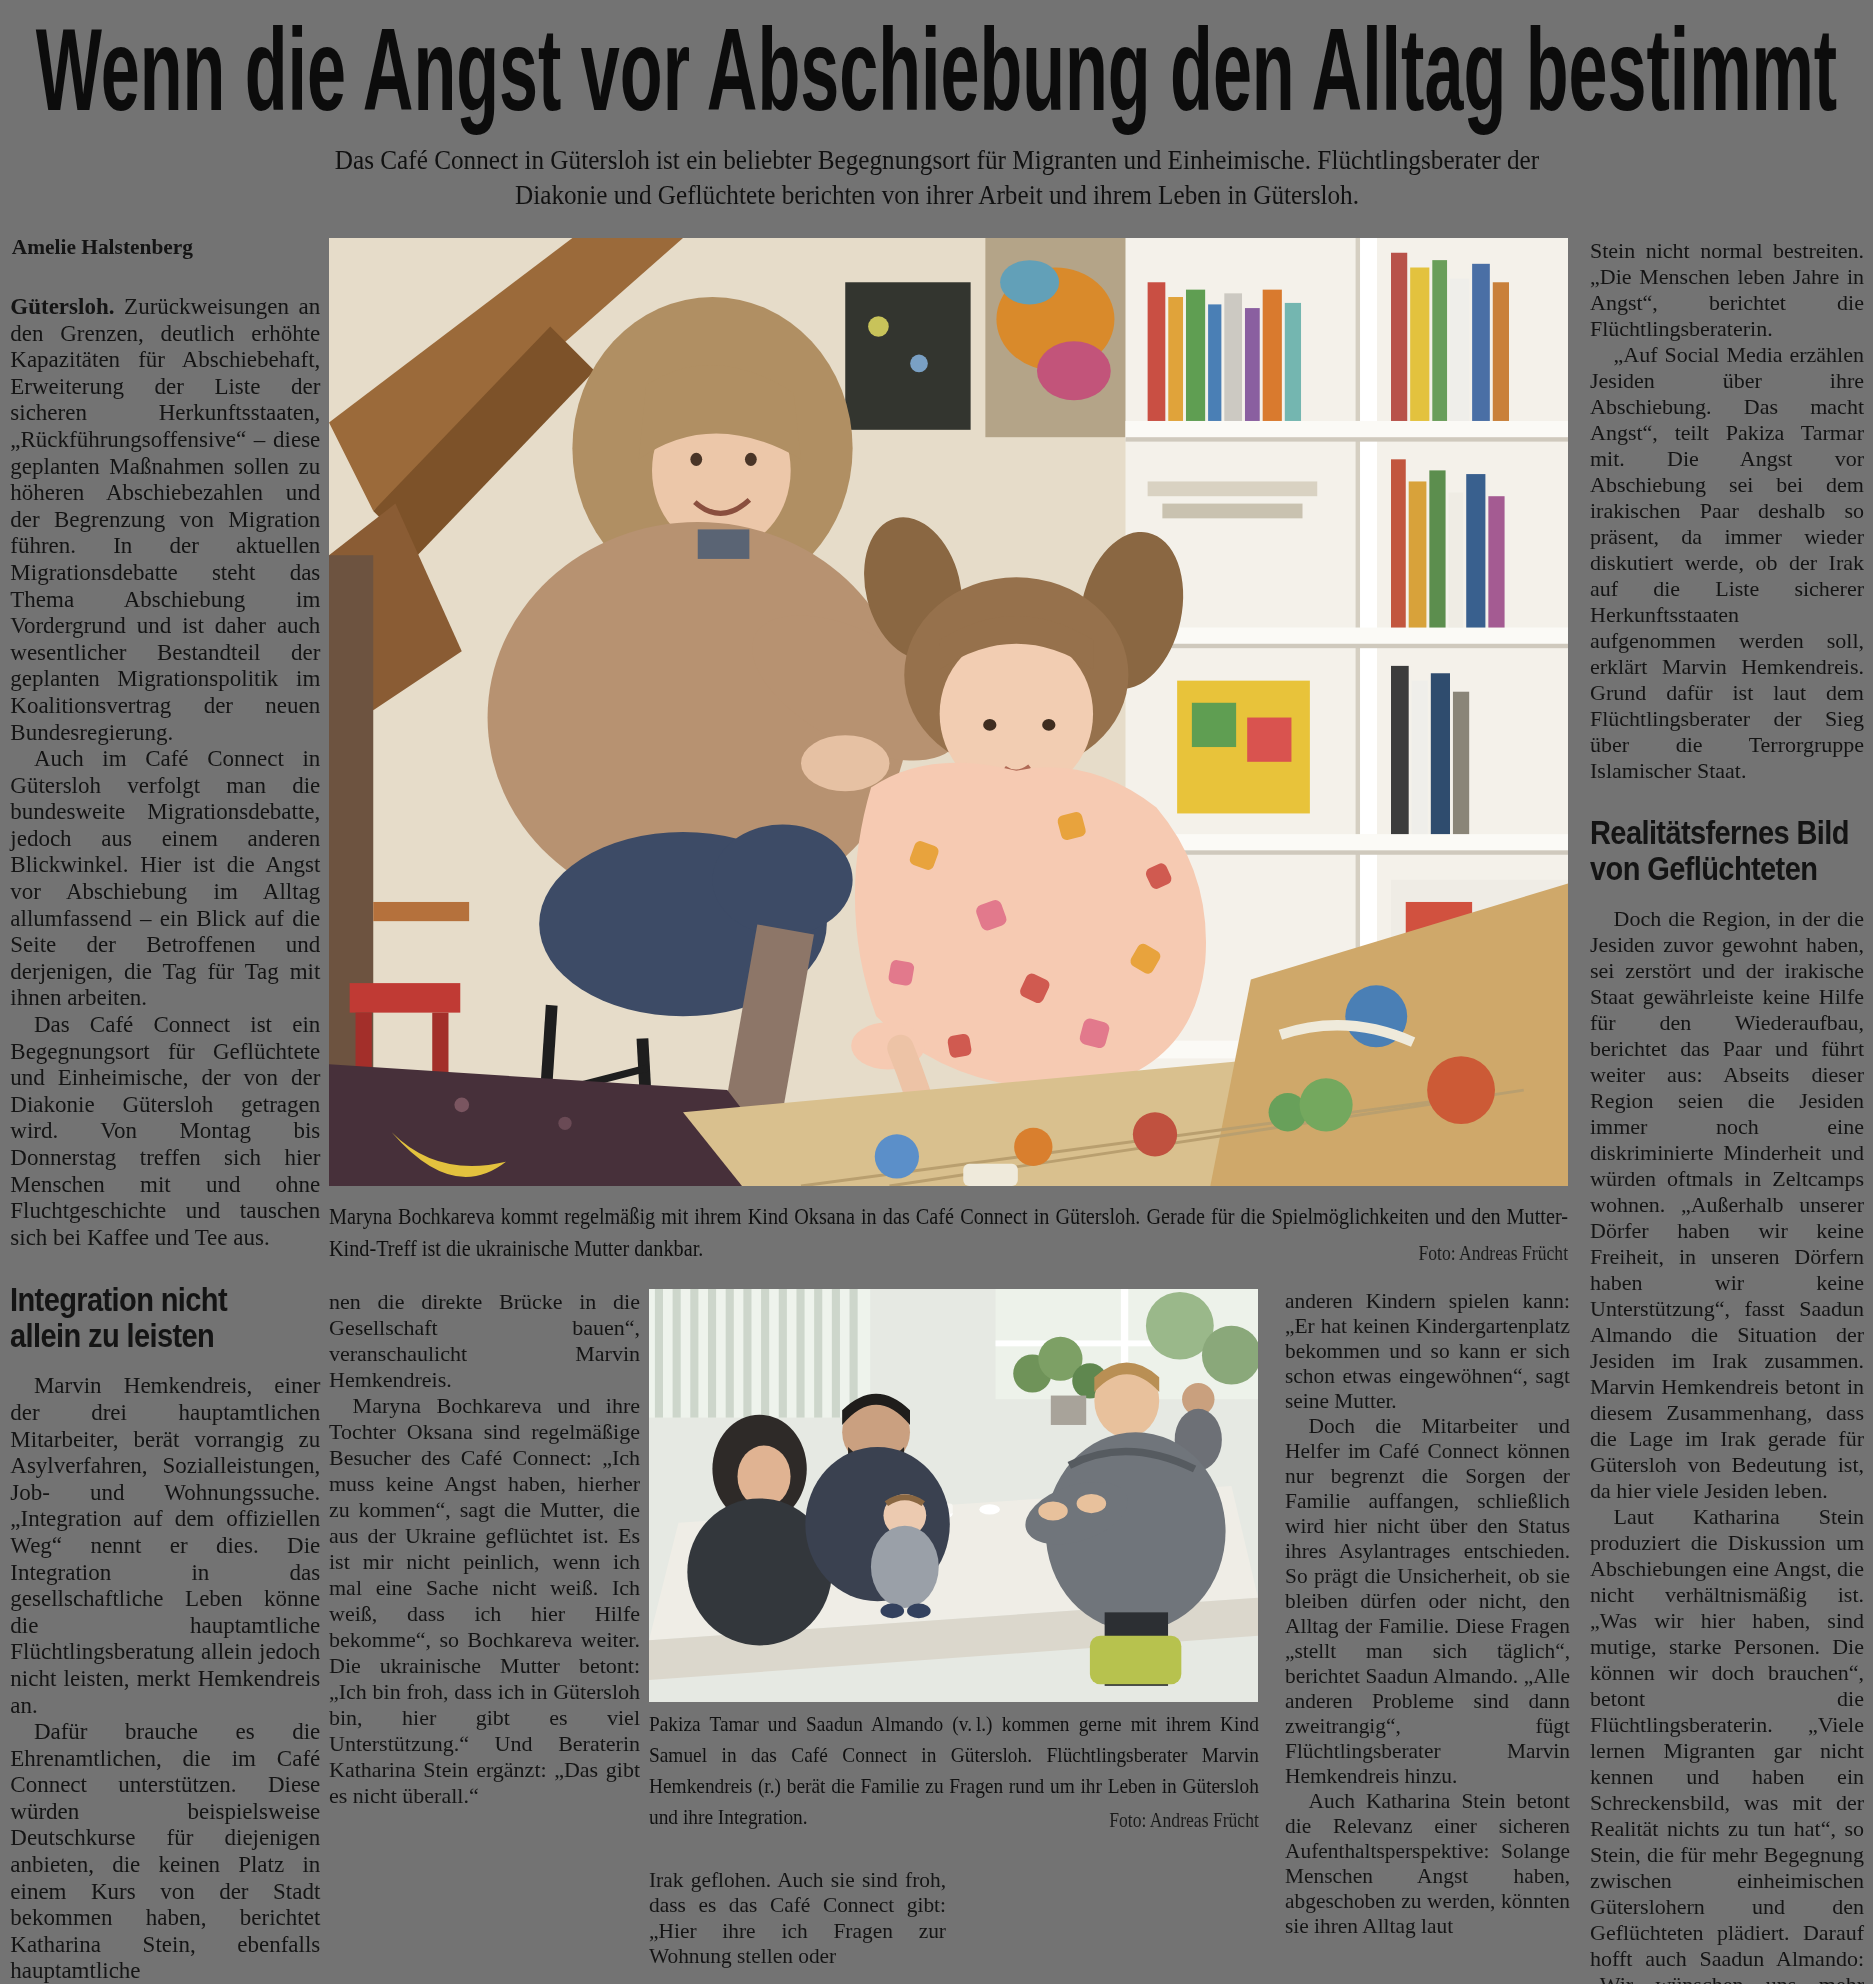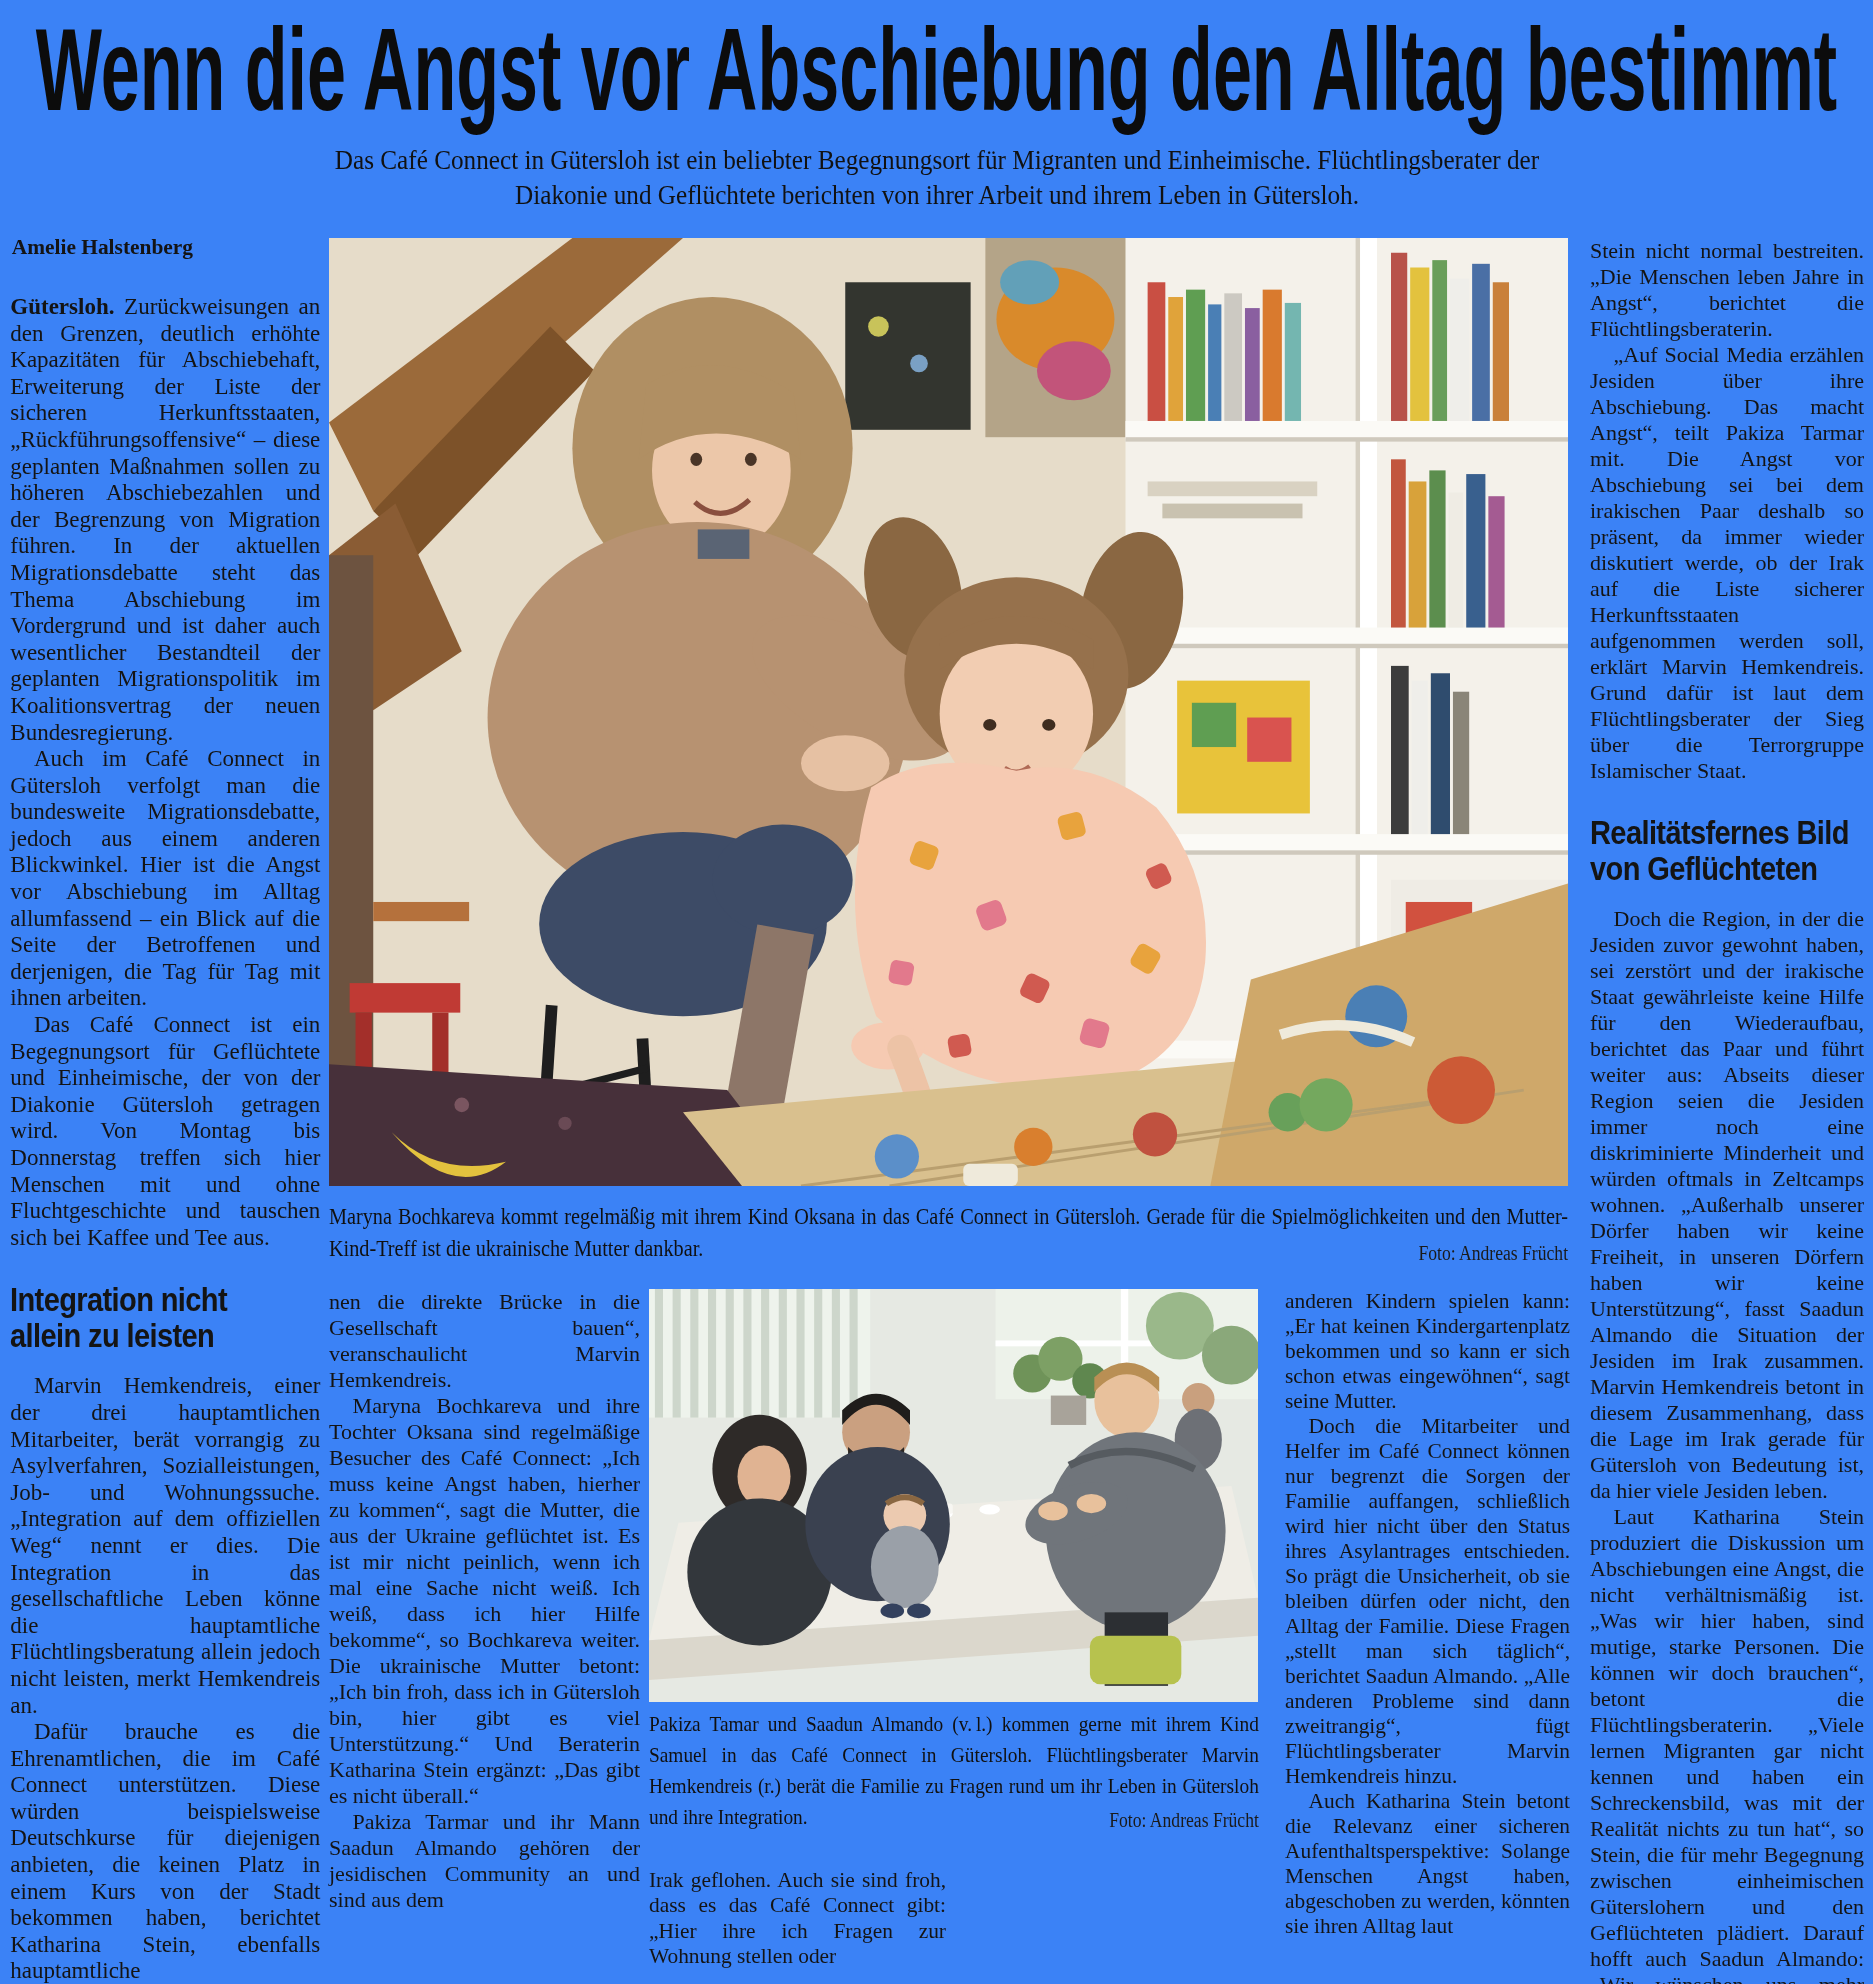--- a/index.html
+++ b/index.html
@@ -1,16 +1,16 @@
 <!DOCTYPE html>
 <html lang="de" style="font-size:11.8px"><head>
 <meta charset="utf-8">
 <style>
   html,body{margin:0;padding:0;background:#ffffff;}
-  .page{position:relative;width:1874px;height:1985px;background:#3b82f6;overflow:hidden;
+  .page{position:relative;width:1874px;height:1985px;background:#737373;overflow:hidden;
         font-family:"Liberation Serif", serif;color:#141414;}
   
   .headline-svg{position:absolute;left:10.3px;top:10.3px;}
   .deck{position:absolute;left:0;top:142px;width:1874px;transform:scaleX(.9);transform-origin:50% 0;
         text-align:center;font-size:28px;line-height:35px;color:#111;}
   .byline{position:absolute;left:11.8px;top:235px;font-weight:bold;font-size:21.4px;}
   
   .col{position:absolute;text-align:justify;hyphens:auto;-webkit-hyphens:auto;overflow-wrap:break-word;}
   .col p{margin:0;padding:0;}
   .col p.indent{text-indent:23.6px;}
@@ -216,21 +216,20 @@
   <figcaption class="caption caption1">
     <div class="cap-inner">
       <span>Maryna Bochkareva kommt regelmäßig mit ihrem Kind Oksana in das Café Connect in Gütersloh. Gerade für die Spielmöglichkeiten und den Mutter-Kind-Treff ist die ukrainische Mutter dankbar.</span>
       <span class="credit">Foto: Andreas Frücht</span>
     </div>
   </figcaption>
 
   <div class="col col2">
     <p class="para">nen die direkte Brücke in die Gesellschaft bauen“, veranschaulicht Marvin Hemkendreis.</p>
     <p class="para indent">Maryna Bochkareva und ihre Tochter Oksana sind regelmäßige Besucher des Café Connect: „Ich muss keine Angst haben, hierher zu kommen“, sagt die Mutter, die aus der Ukraine geflüchtet ist. Es ist mir nicht peinlich, wenn ich mal eine Sache nicht weiß. Ich weiß, dass ich hier Hilfe bekomme“, so Bochkareva weiter. Die ukrainische Mutter betont: „Ich bin froh, dass ich in Gütersloh bin, hier gibt es viel Unterstützung.“ Und Beraterin Katharina Stein ergänzt: „Das gibt es nicht überall.“</p>
-    <p class="para indent">Pakiza Tarmar und ihr Mann Saadun Almando gehören der jesidischen Community an und sind aus dem</p>
   </div>
 
   <svg class="photo photo2" viewBox="0 0 826 562" preserveAspectRatio="none">
     <rect x="0" y="0" width="826" height="562" fill="#e6e9e3"></rect>
     <rect x="0" y="0" width="300" height="175" fill="#eef3ec"></rect>
     <g fill="#cdd6cb">
       <rect x="8" y="0" width="11" height="175"></rect>
         <rect x="32" y="0" width="11" height="175"></rect>
       <rect x="56" y="0" width="11" height="175"></rect>
         <rect x="80" y="0" width="11" height="175"></rect>

